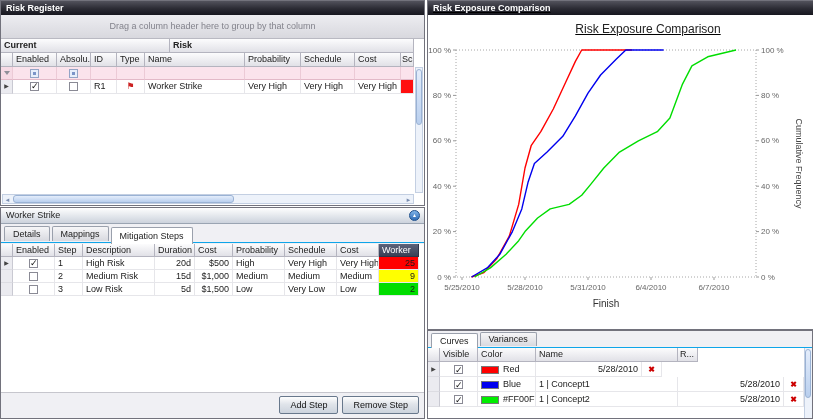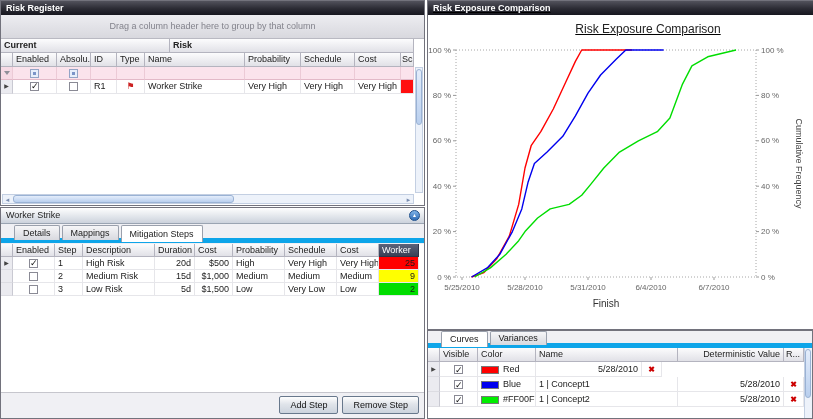--- a/index.html
+++ b/index.html
@@ -26,21 +26,21 @@
 
   .cb{display:inline-block;width:9px;height:9px;border:1px solid #8a8a95;background:#fff;vertical-align:middle;position:relative;}
   .cb .tick{position:absolute;left:0;top:-3px;font-size:9px;color:#111;}
   .fcb{display:inline-block;width:9px;height:9px;border:1px solid #93a4c6;background:#e7eefb;vertical-align:middle;position:relative;}
   .fcb::after{content:"";position:absolute;left:2px;top:2px;width:3px;height:3px;background:#7b94c8;}
   .funnel{display:inline-block;width:0;height:0;border-left:3px solid transparent;border-right:3px solid transparent;border-top:4px solid #8f8f99;margin-top:4px;}
   .flag{color:#cc2222;font-size:9px;line-height:12px;}
   .del{color:#cc0000;font-weight:bold;font-size:8px;line-height:14px;}
   .swatch{display:inline-block;width:18px;height:8px;border:1px solid #777;vertical-align:middle;margin-right:4px;}
 
-  .tabstrip{display:flex;align-items:center;padding:2px 13px 0;background:#f0f0f4;border-bottom:5px solid #0ea5e9;height:19px;}
+  .tabstrip{display:flex;align-items:flex-start;padding:2px 3px 0;background:#f0f0f4;border-bottom:1px solid #0ea5e9;height:19px;}
   .tab{font-size:9px;line-height:14px;height:15px;padding:0 8px;border:1px solid #9aa0ac;border-bottom:none;border-radius:2px 2px 0 0;background:linear-gradient(#f6f6f8,#d8d9df);margin-right:2px;color:#222;white-space:nowrap;}
   .tab.active{background:#fff;height:17px;line-height:16px;position:relative;top:1px;}
   .tabstrip.small{height:17px;padding-top:1px;}
   .tabstrip.small .tab{height:14px;line-height:13px;}
   .tabstrip.small .tab.active{height:16px;line-height:15px;}
 
   .ws-titlebar{height:16px;line-height:15px;background:linear-gradient(#fefefe,#e0e4ea 60%,#ccd2dc);border-bottom:1px solid #9aa4b2;font-size:9px;color:#222;padding:0 5px;position:relative;}
   .collapse-btn{position:absolute;right:4px;top:2px;width:11px;height:11px;border-radius:50%;background:linear-gradient(#7fb3e8,#2f6cb6);border:1px solid #1d4f8c;color:#fff;font-size:5px;line-height:9px;text-align:center;}
 
   .btn{font-family:inherit;font-size:9px;height:18px;padding:0 10px;border:1px solid #68788c;border-radius:2px;background:linear-gradient(#fefefe,#e0e4ea 45%,#ccd3dd);color:#111;}
@@ -245,21 +245,20 @@
       <div class="tab active">Curves</div>
       <div class="tab">Variances</div>
     </div>
 
     <div class="gridfill" style="top:17px;bottom:0;right:8px;">
       <div class="grow ghead" style="height:14px">
         <div class="gcell ind"></div>
         <div class="gcell" style="width:38px">Visible</div>
         <div class="gcell" style="width:58px">Color</div>
         <div class="gcell" style="width:142px">Name</div>
-        <div class="gcell ra" style="width:106px">Deterministic Value</div>
         <div class="gcell" style="width:20px;padding:0 2px">R...</div>
       </div>
 
       <div class="grow" style="height:15px;line-height:14px">
         <div class="gcell ind" style="line-height:15px">▶</div>
         <div class="gcell ctr" style="width:38px"><span class="cb"><span class="tick">✓</span></span></div>
         <div class="gcell" style="width:58px"><span class="swatch" style="background-color: rgb(255, 0, 0);"></span><span>Red</span></div>
         <div class="gcell ra" style="width:106px">5/28/2010</div>
         <div class="gcell ctr" style="width:20px;padding:0"><span class="del">✖</span></div>
       </div>

